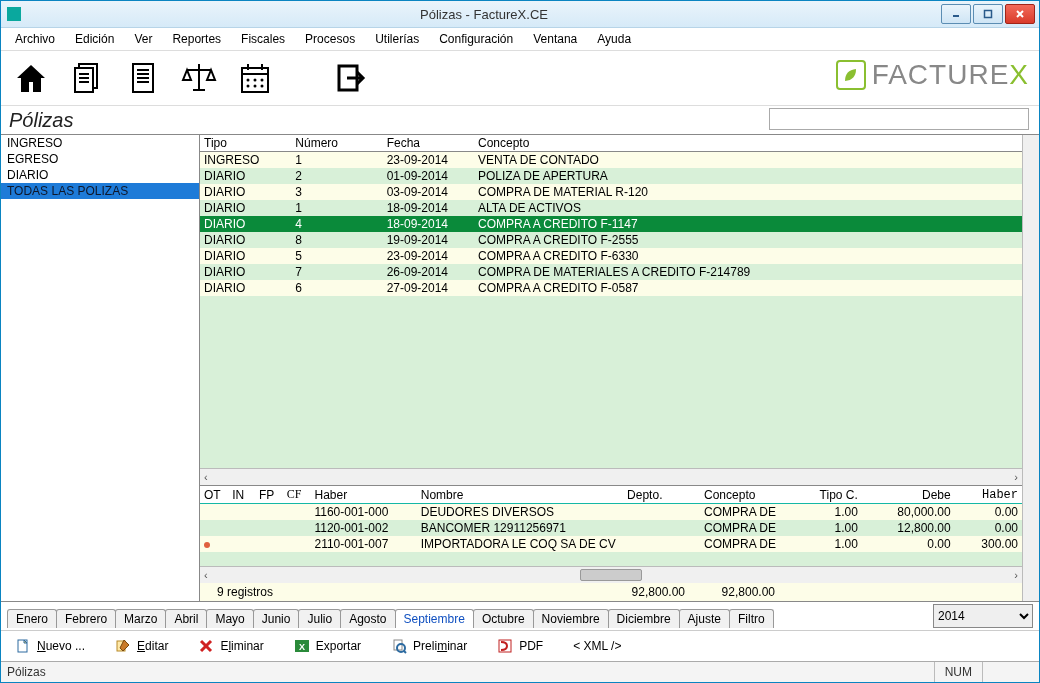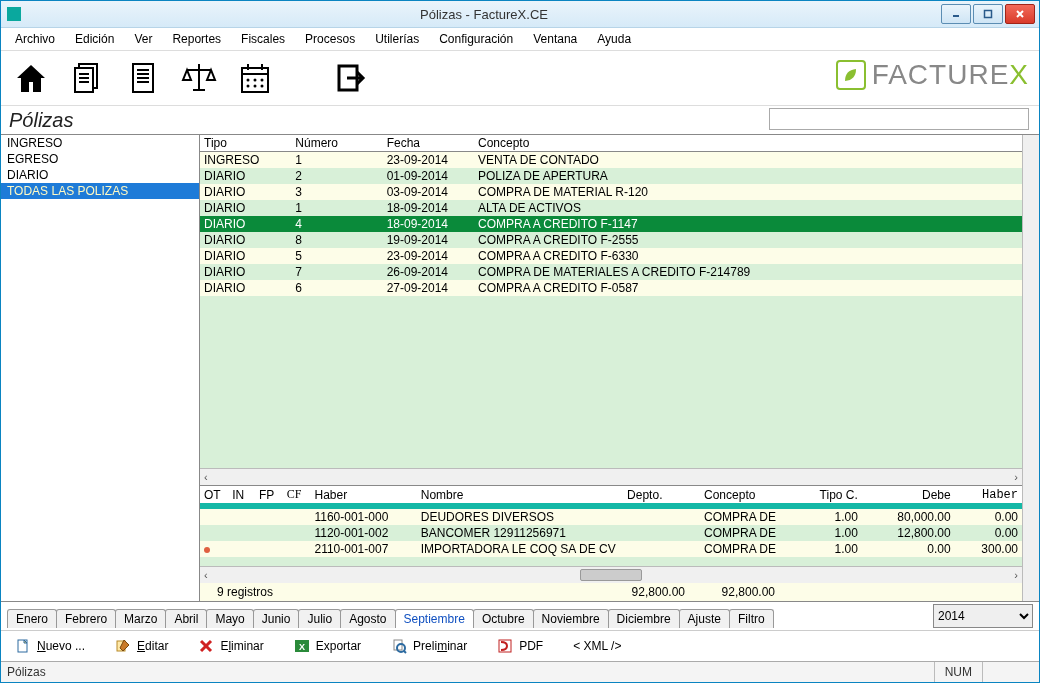--- a/index.html
+++ b/index.html
@@ -23,36 +23,36 @@
   .brand .fx{color:#8abf30;font-weight:500}
   .brand .leaf{width:26px;height:26px;border:2px solid #8abf30;border-radius:4px;display:flex;align-items:center;justify-content:center}
   .brand .leaf svg{width:18px;height:18px}
   
   .section-head{height:28px;display:flex;align-items:center;padding:0 8px;font-size:20px;font-style:italic;color:#222;position:relative}
   .section-head input{position:absolute;right:10px;top:2px;width:250px;height:20px;border:1px solid #aaa;padding:0 4px;font-size:12px}
   
   .main{flex:1;display:flex;min-height:0;border-top:1px solid #888}
   .sidebar{width:198px;border-right:1px solid #888;background:#fff;overflow:hidden}
   .sidebar .item{padding:1px 6px;cursor:pointer;white-space:nowrap}
-  .sidebar .item.selected{background:#1e7bd8;color:#fef9c3}
+  .sidebar .item.selected{background:#1e7bd8;color:#0f172a}
   .content{flex:1;display:flex;flex-direction:column;min-width:0}
   
   .tbl-wrap{flex:1;overflow:hidden;display:flex;flex-direction:column;min-height:0}
   .tbl{width:100%;border-collapse:collapse;font-size:12px}
   .tbl th{background:#fff;text-align:left;padding:1px 4px;border-bottom:1px solid #888;font-weight:normal}
   .tbl td{padding:1px 4px;white-space:nowrap}
   .tbl tr.odd{background:#fdfde8}
   .tbl tr.even{background:#d8f0d8}
   .tbl tr.sel{background:#0a8a3a;color:#fff}
   .top-area{background:#d8f0d8;flex:1;overflow:hidden;position:relative}
   .hscroll{height:16px;background:#f0f0f0;border-top:1px solid #bbb;display:flex;align-items:center;justify-content:space-between;padding:0 4px;font-size:11px;color:#555}
   
   .detail{height:115px;display:flex;flex-direction:column;border-top:1px solid #888}
   .detail-area{flex:1;background:#d8f0d8;overflow:hidden}
-  .detail th{font-weight:normal;text-align:left;padding:1px 4px;border-bottom:6px solid #14b8a6;background:#fff}
+  .detail th{font-weight:normal;text-align:left;padding:1px 4px;border-bottom:1px solid #14b8a6;background:#fff}
   .detail th.r,.detail td.r{text-align:right}
   .red-dot{display:inline-block;width:6px;height:6px;background:#e06040;border-radius:50%;margin-right:2px}
   .totals{height:18px;background:#fdfde8;display:flex;align-items:center;padding:0 17px;font-size:12px}
   .totals .sp{flex:1}
   
   .tabs{height:24px;display:flex;align-items:flex-end;padding:2px 6px;gap:0;border-top:1px solid #888;background:#fff}
   .tab{border:1px solid #999;border-bottom:none;padding:2px 8px;margin-right:-1px;background:#f1f1f1;cursor:pointer;font-size:12px;border-radius:3px 3px 0 0}
   .tab.active{background:#fff;color:#1050c0;position:relative;z-index:2}
   .tab.gap{}
   .year-sel{margin-left:auto;display:flex;align-items:center;gap:4px}

